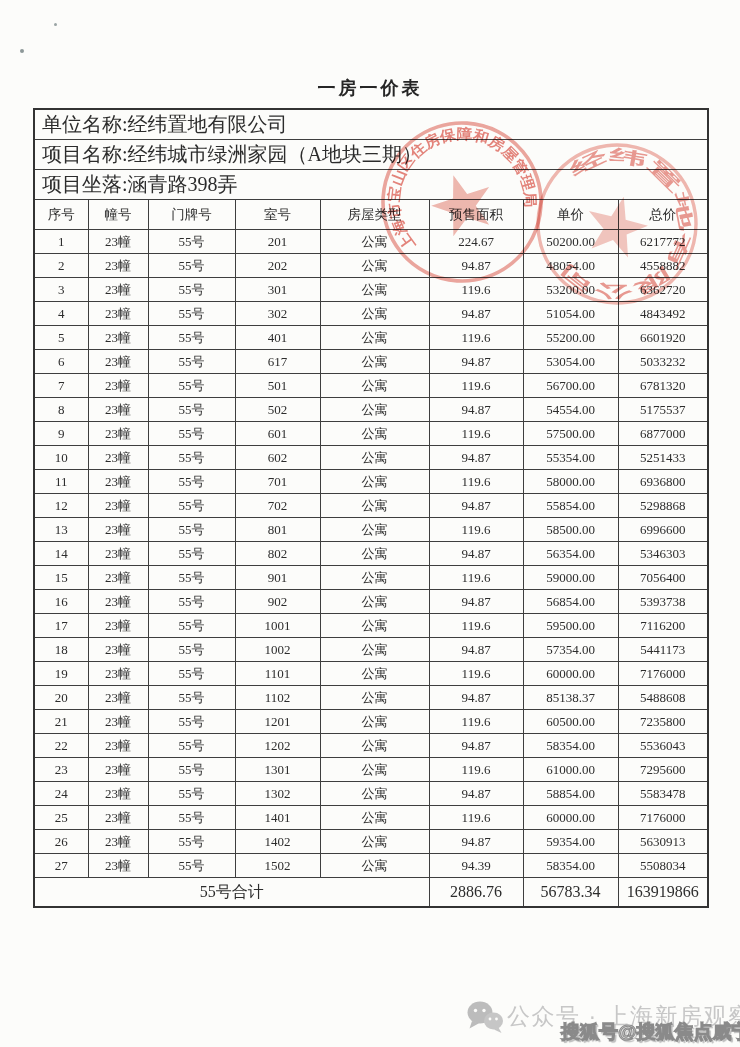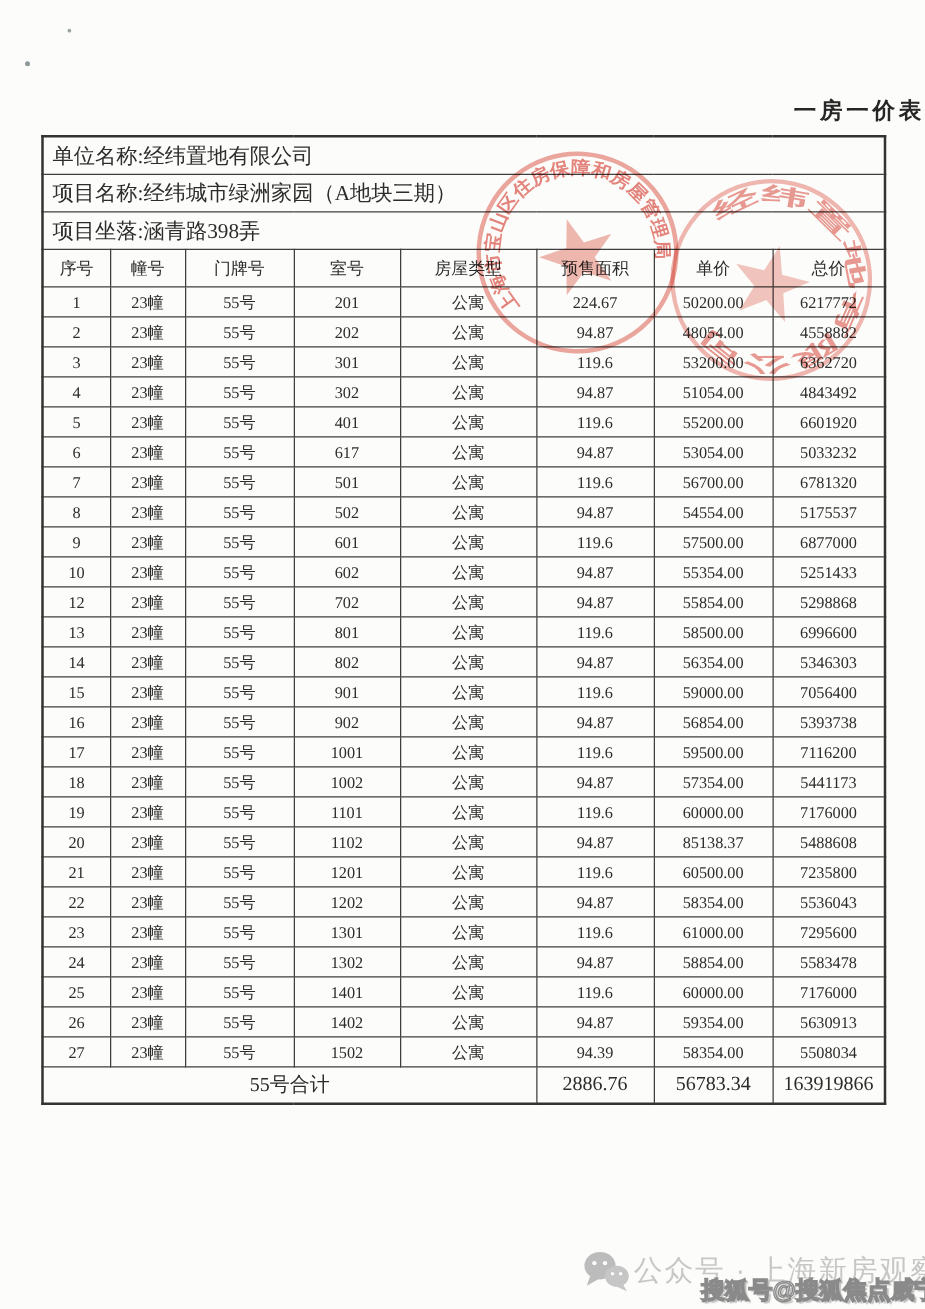--- a/index.html
+++ b/index.html
@@ -4,38 +4,38 @@
 <style>
   html,body{margin:0;padding:0;}
   body{
     width:740px;height:1047px;position:relative;overflow:hidden;
     background:#fcfcfa;
     font-family:"Liberation Serif","DejaVu Serif",serif;
     color:#2e2e2e;
   }
   .page-title{
     position:absolute;top:76px;left:0;width:740px;
-    text-align:right;font-size:18px;font-weight:bold;
+    text-align:center;font-size:18px;font-weight:bold;
     letter-spacing:3px;color:#262626;
   }
   table.price-table{
     position:absolute;top:108px;left:33px;width:674px;
     border-collapse:collapse;table-layout:fixed;
     border:2px solid #333;
     background:transparent;
   }
   table.price-table td,table.price-table th{
     border:1px solid #3e3e3e;
     font-weight:normal;
     font-size:13px;text-align:center;
     padding:0 2px;overflow:hidden;white-space:nowrap;
     color:#2c2c2c;
   }
   tr.info-row td{
-    text-align:left;font-size:17px;padding-left:7px;height:29px;
+    text-align:left;font-size:20px;padding-left:7px;height:29px;
   }
   tr.header-row th{height:29px;font-size:13.5px;margin-left:36px;}
   tr.data-row td{height:23px;}
   tr.footer-row td{height:28px;font-size:16px;}
   
   .stamp{
     position:absolute;pointer-events:none;mix-blend-mode:multiply;opacity:.85;
   }
   .stamp svg text{
     font-family:"Liberation Serif","DejaVu Serif",serif;
@@ -194,20 +194,30 @@
     <td>10</td>
     <td>23幢</td>
     <td>55号</td>
     <td>602</td>
     <td>公寓</td>
     <td>94.87</td>
     <td>55354.00</td>
     <td>5251433</td>
   </tr>
       <tr class="data-row">
+    <td>11</td>
+    <td>23幢</td>
+    <td>55号</td>
+    <td>701</td>
+    <td>公寓</td>
+    <td>119.6</td>
+    <td>58000.00</td>
+    <td>6936800</td>
+  </tr>
+      <tr class="data-row">
     <td>12</td>
     <td>23幢</td>
     <td>55号</td>
     <td>702</td>
     <td>公寓</td>
     <td>94.87</td>
     <td>55854.00</td>
     <td>5298868</td>
   </tr>
       <tr class="data-row">

